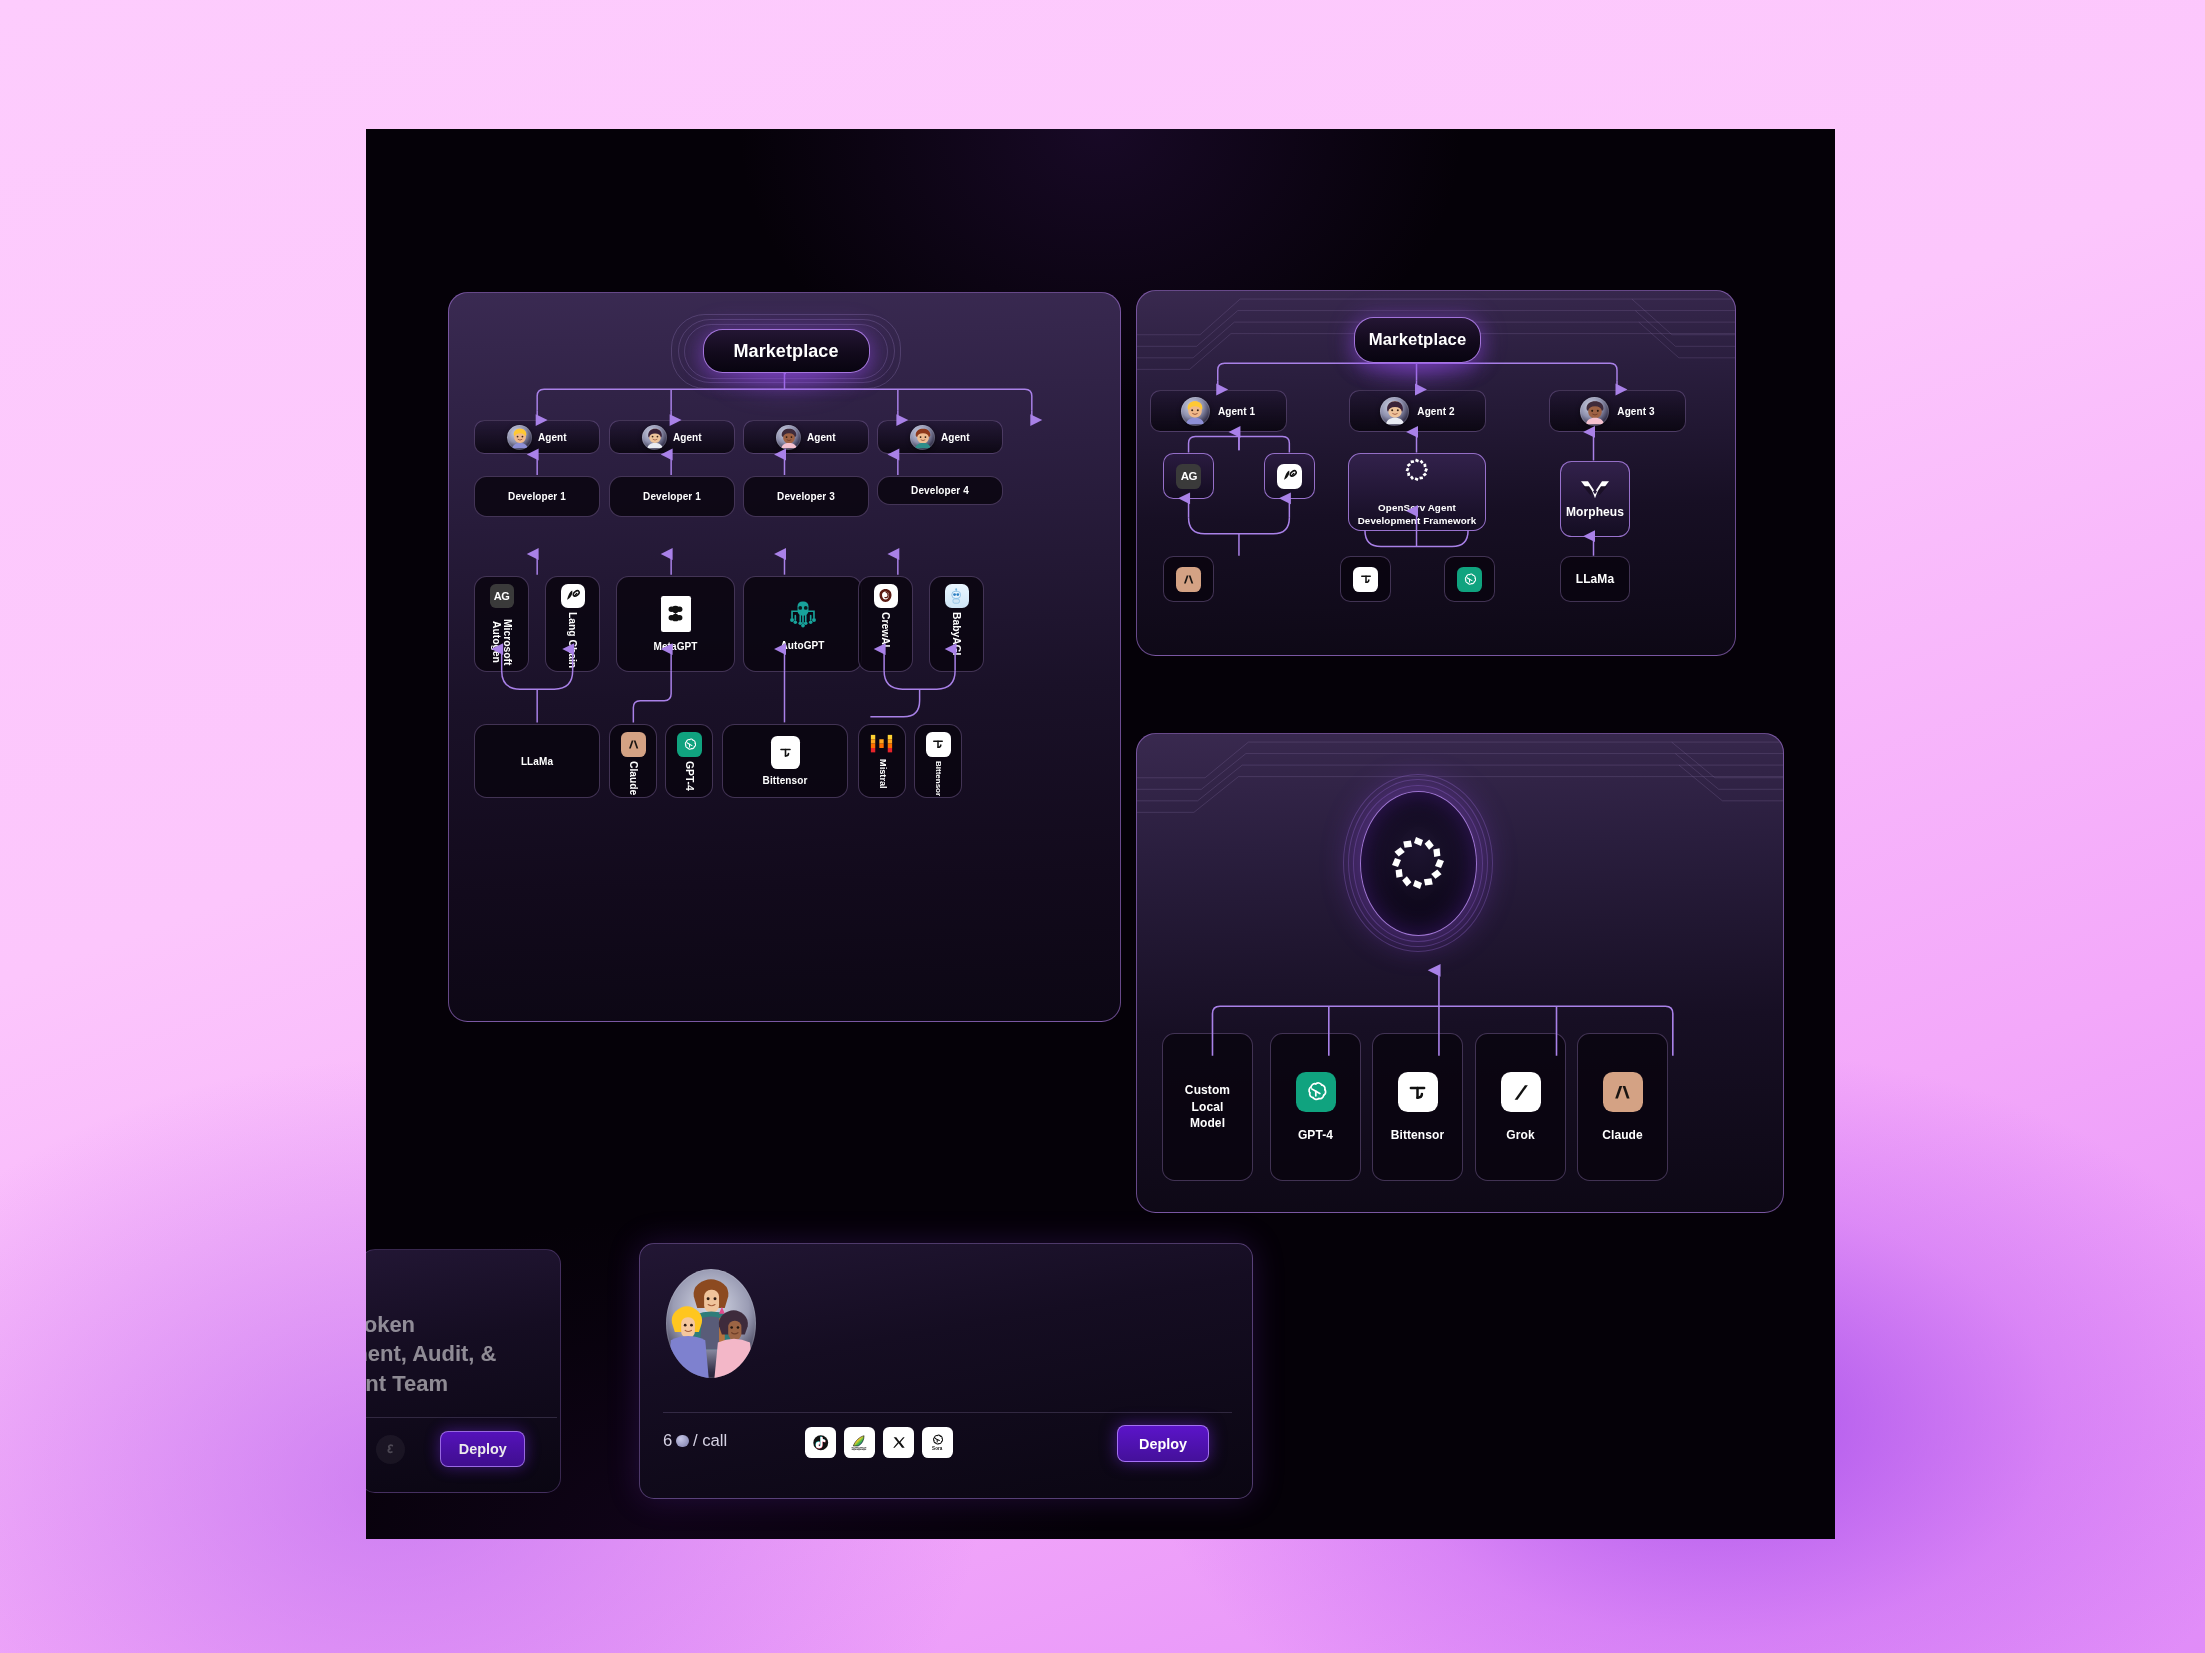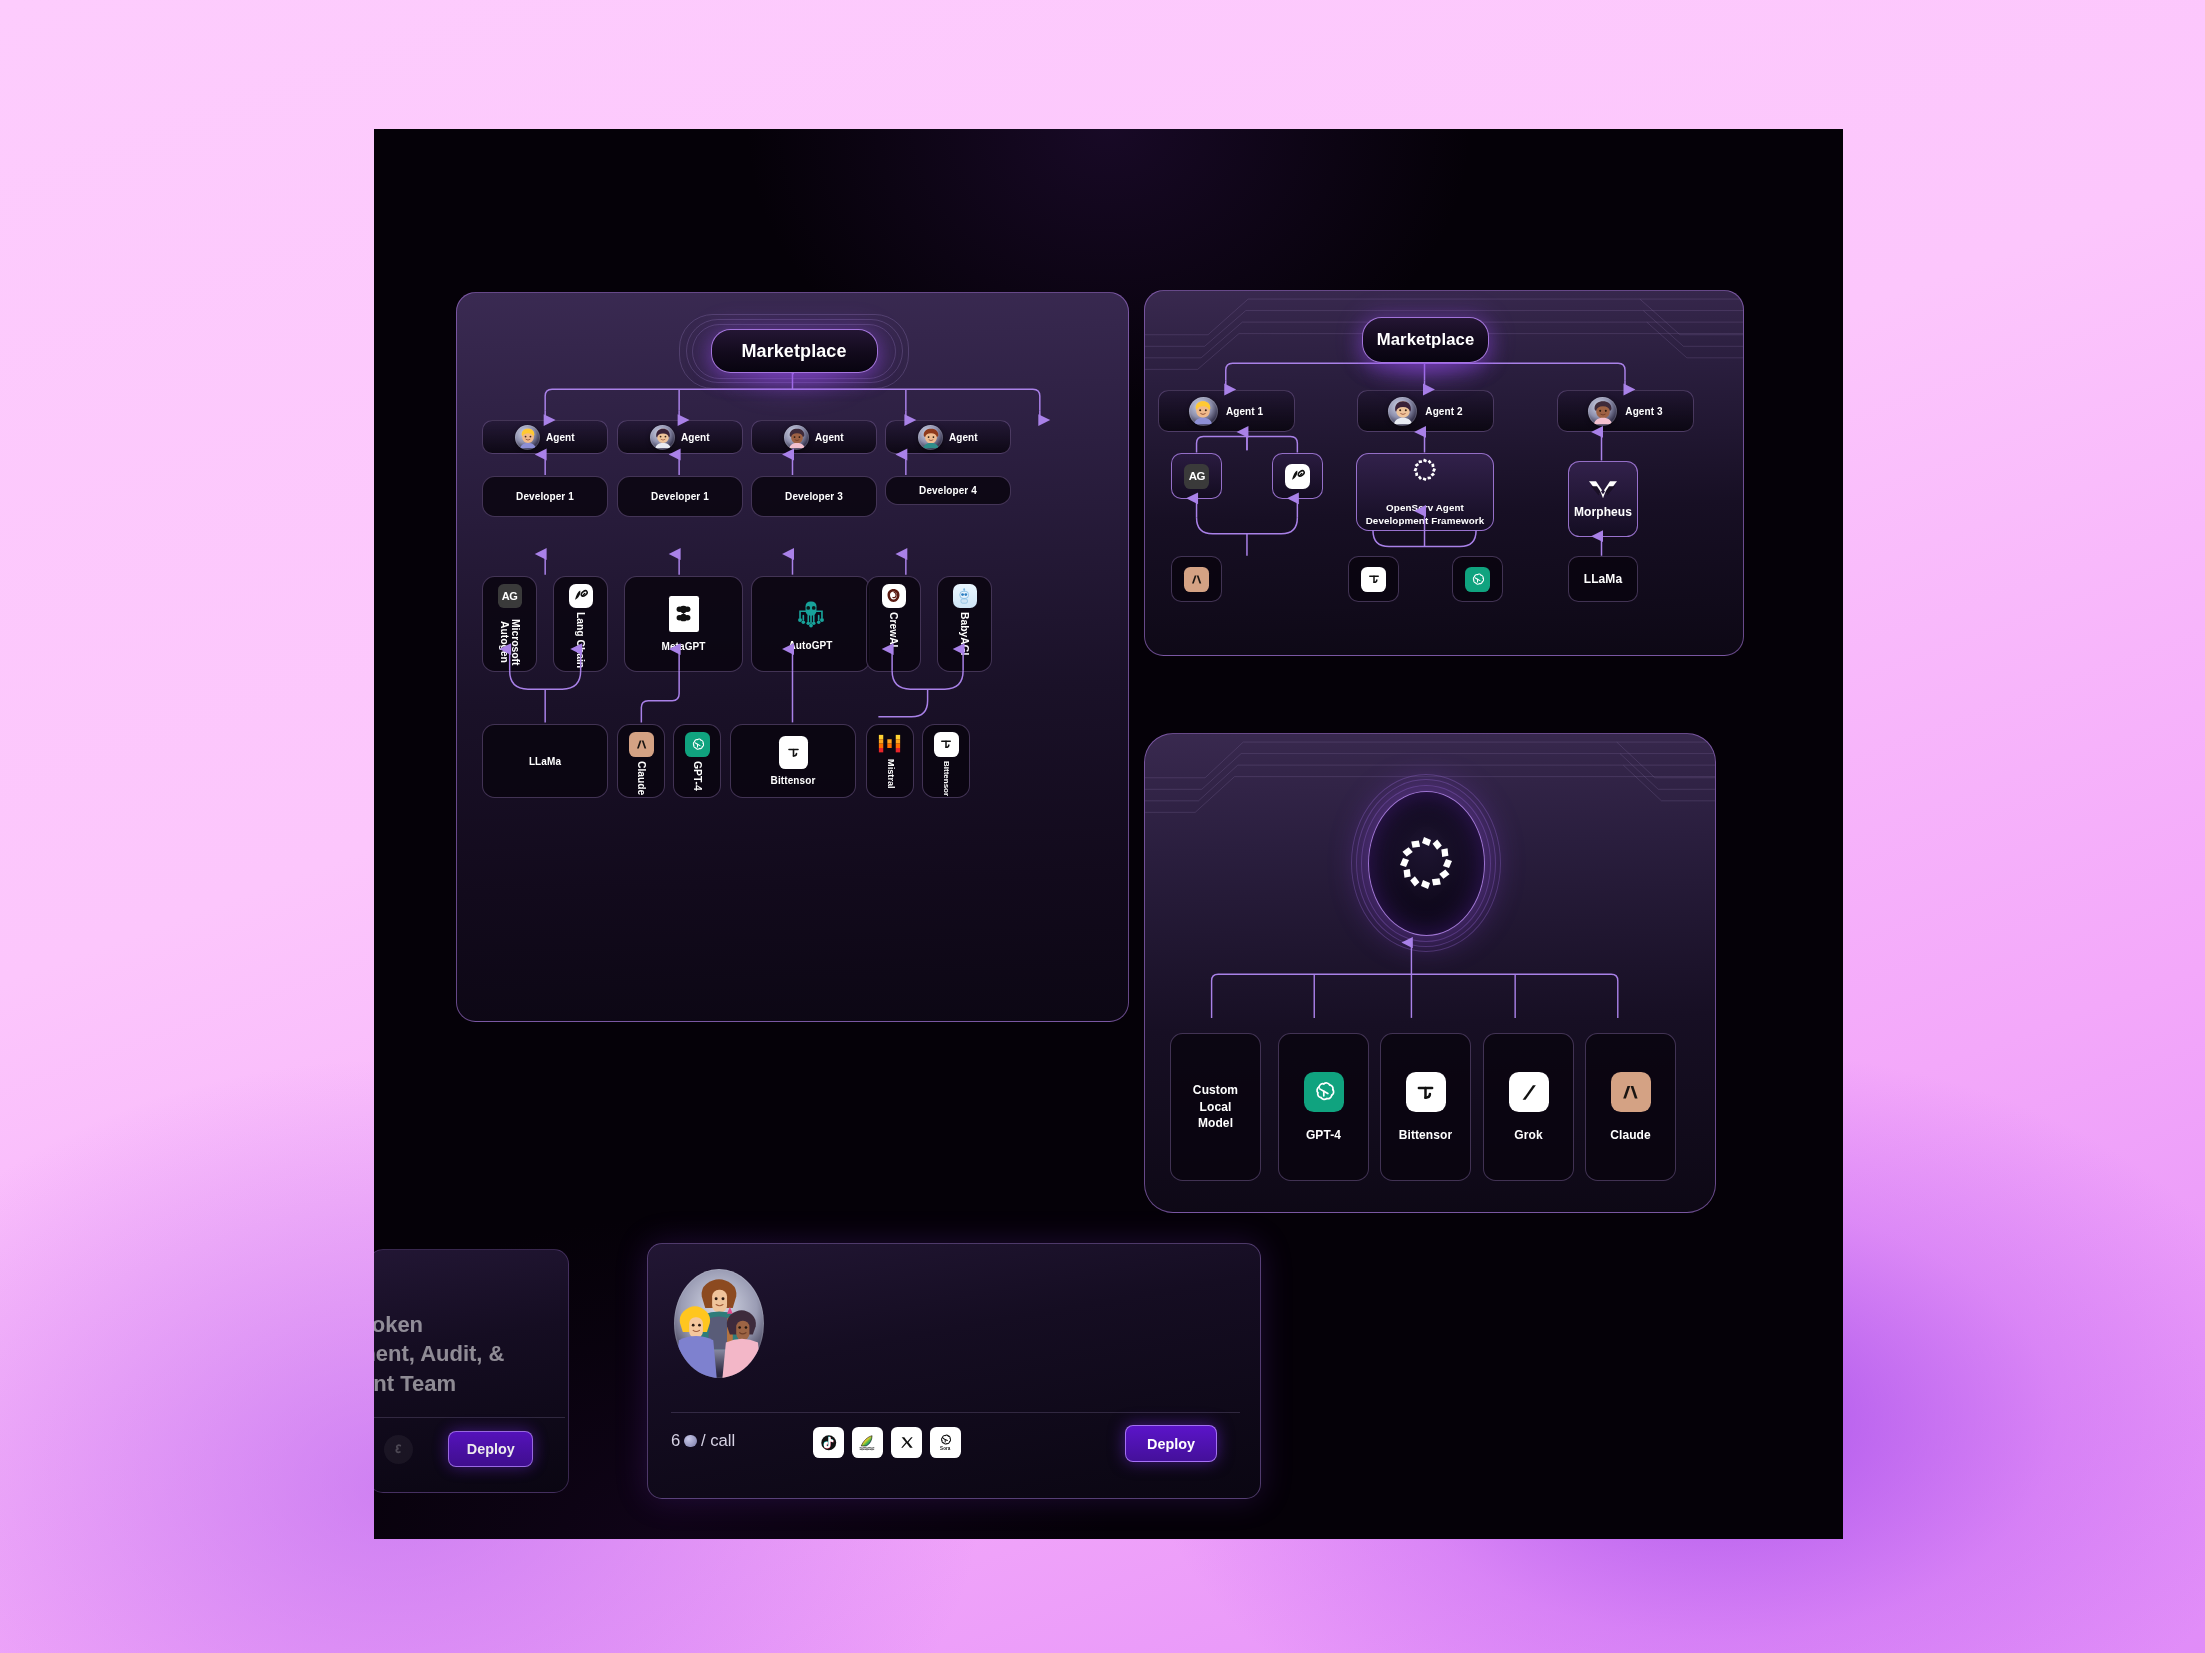--- a/index.html
+++ b/index.html
@@ -11,21 +11,21 @@
   }
   #bg-gradient {
     position: absolute; inset: 0;
     background:
       radial-gradient(ellipse 804px 517px at 78% 86%, rgba(150,60,230,0.75) 0%, rgba(185,90,240,0.35) 42%, rgba(250,196,250,0) 72%),
       radial-gradient(ellipse 861px 632px at 18% 90%, rgba(175,90,235,0.55) 0%, rgba(250,196,250,0) 68%),
       linear-gradient(160deg, #fdccfd 0%, #fcc6fc 40%, #f3a8fa 72%, #e08cf8 100%);
   }
   #stage {
     position: absolute;
-    left: 374px; top: 129px; width: 1469px; height: 1410px;
+    left: 366px; top: 129px; width: 1469px; height: 1410px;
     background: #050108;
     overflow: hidden;
     padding-left: 34px;
   }
   #stage::after{
     content:""; position:absolute; inset:0;
     background:
       radial-gradient(ellipse 517px 402px at 50% 0%, rgba(60,25,95,0.35), rgba(0,0,0,0) 70%),
       radial-gradient(ellipse 632px 459px at 20% 100%, rgba(40,10,60,0.30), rgba(0,0,0,0) 70%);
     pointer-events:none;
@@ -41,23 +41,22 @@
   }
   #panel-left {
     left: 82px; top: 163px; width: 673px; height: 730px;
     background: linear-gradient(178deg, #3a2a52 0%, #2c1f41 22%, #1a1128 55%, #120a1c 80%, #0c0714 100%);
   }
   #panel-topright {
     left: 770px; top: 161px; width: 600px; height: 366px;
     background: linear-gradient(178deg, #39294f 0%, #2a1e3e 24%, #170f24 60%, #0d0815 100%);
   }
   #panel-bottomright {
-    left: 770px; top: 604px; width: 572px; height: 480px;
+    left: 770px; top: 604px; width: 648px; height: 480px;
     background: linear-gradient(178deg, #39294f 0%, #2a1e3e 24%, #170f24 60%, #0d0815 100%);
-    border-radius: 29px;
   }
   .circuit { position:absolute; left:0; top:0; width:100%; height:144px; pointer-events:none; opacity:.65;}
 
   
   .node {
     position: absolute;
     border: 0.9px solid rgba(150,120,185,0.40);
     border-radius: 12.6px;
     background: linear-gradient(180deg, rgba(30,20,46,0.55), rgba(10,6,16,0.9));
     display: flex; align-items: center; justify-content: center;

